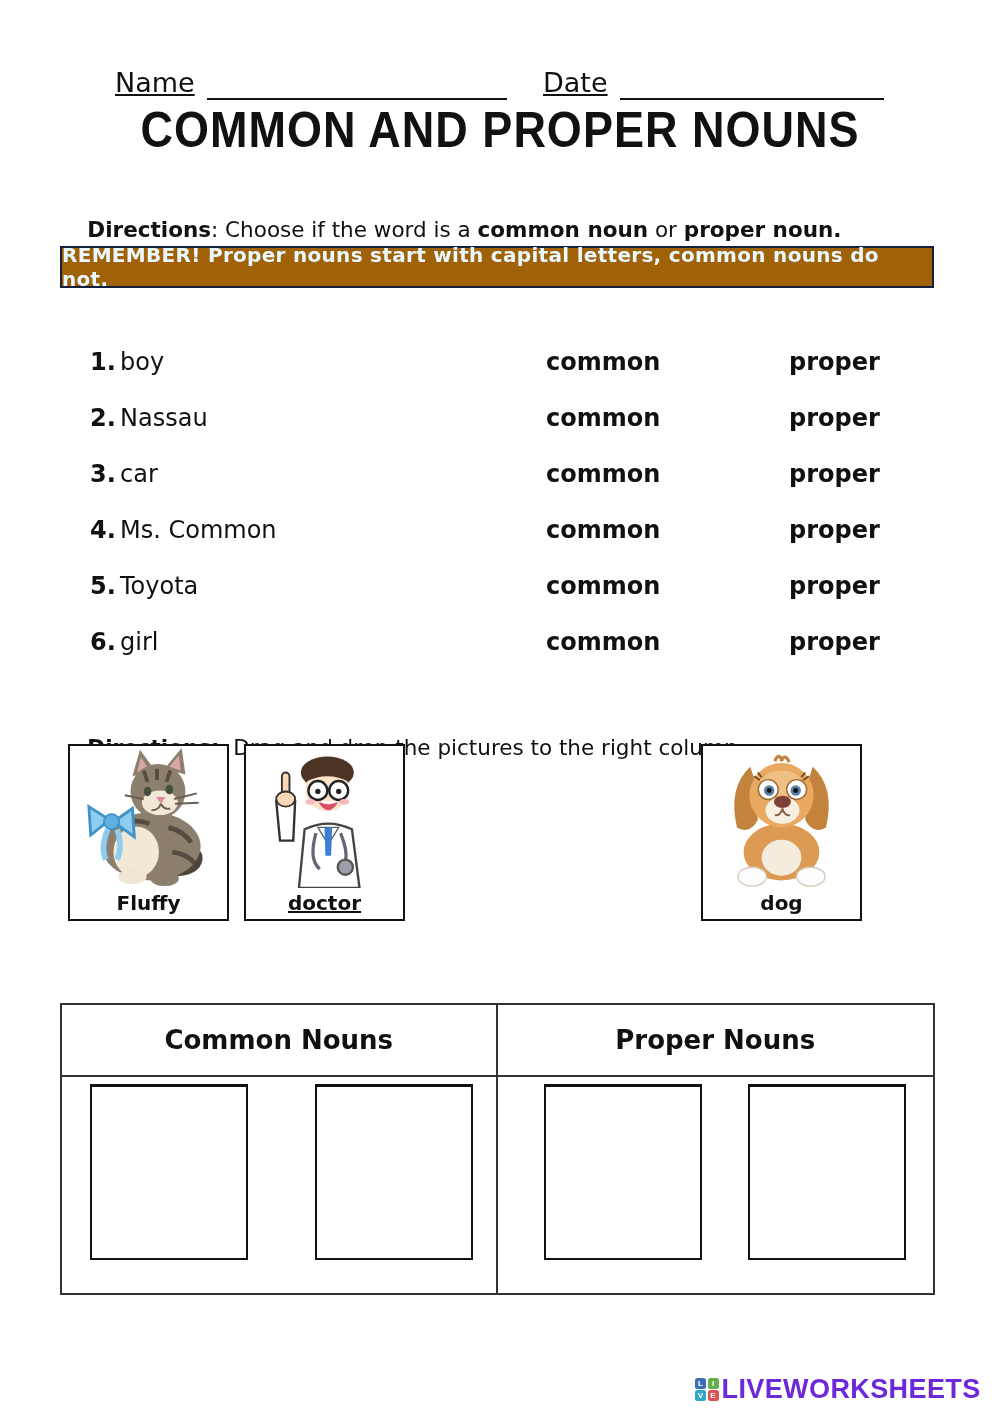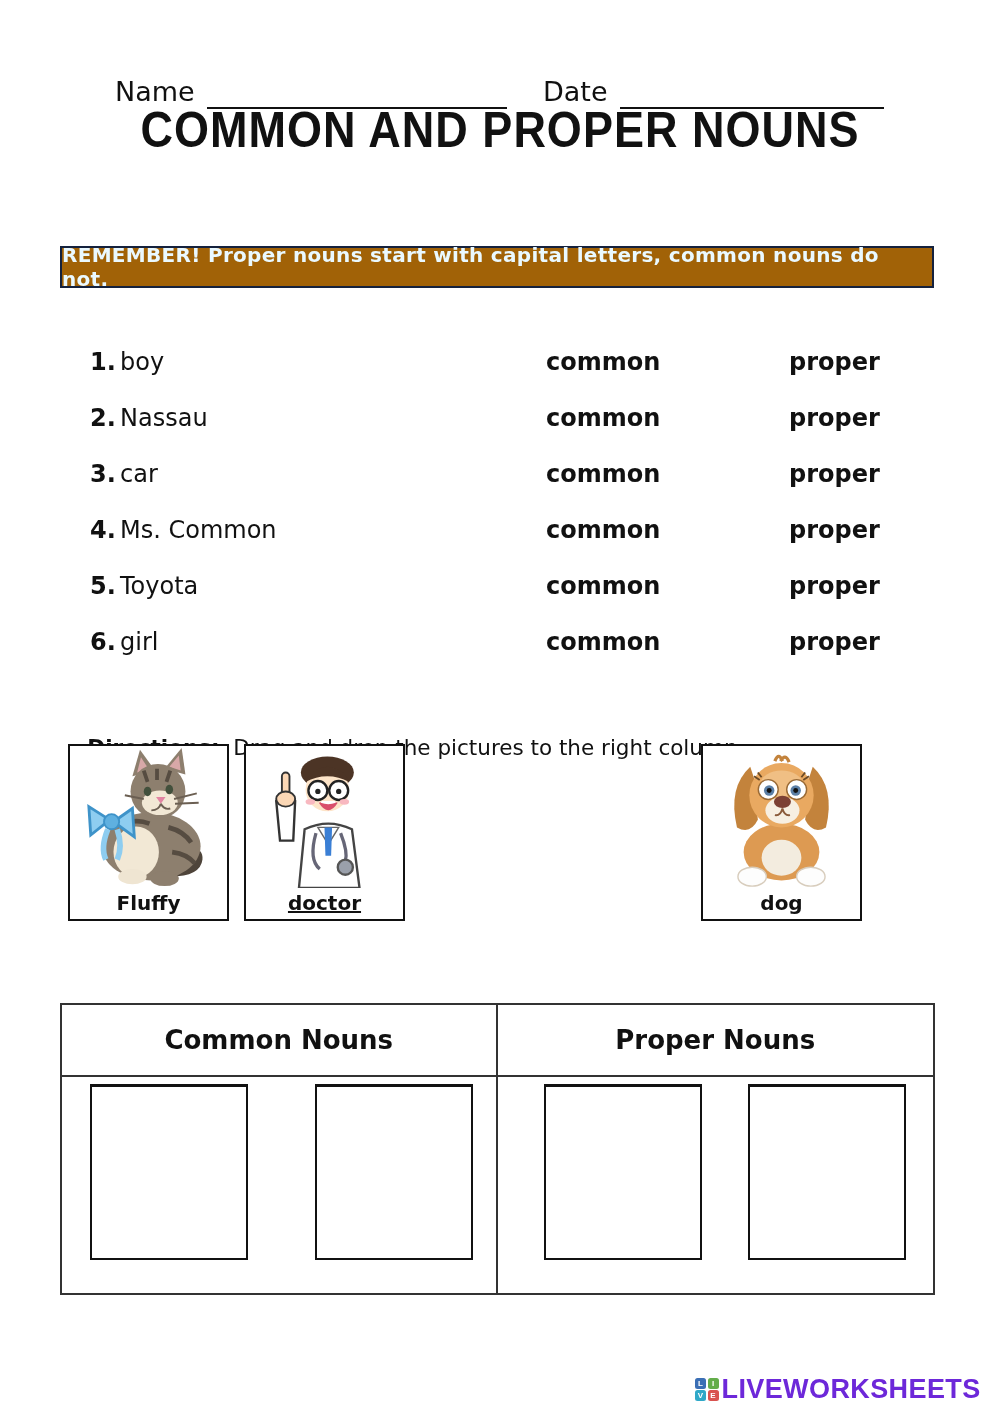--- a/index.html
+++ b/index.html
@@ -4,21 +4,21 @@
 <style>
   * { margin:0; padding:0; box-sizing:border-box; }
   html,body { background:#ffffff; }
   .page {
     position:relative; width:1000px; height:1413px; margin:0 auto;
     background:#ffffff; font-family:"DejaVu Sans","Liberation Sans",sans-serif; color:#111;
     overflow:hidden;
   }
   
   .name-row { position:absolute; left:115px; top:62px; width:775px; height:40px; font-size:27px; }
-  .field-group { position:absolute; top:13px; display:flex; align-items:flex-end; }
+  .field-group { position:absolute; top:4px; display:flex; align-items:flex-end;text-decoration:underline; }
   .fg-name { left:0; }
   .fg-date { left:428px; }
   .field-label { line-height:34px; }
   .blank-line { display:inline-block; border-bottom:2.5px solid #111; height:30px; margin-left:12px; }
   .blank-line.name { width:300px; }
   .blank-line.date { width:264px; }
   
   .title { position:absolute; left:0; top:104px; width:100%; text-align:center; }
   .title span{ display:inline-block; font-size:45px; font-weight:900; letter-spacing:1px;
     transform:scaleY(1.12); font-family:"Liberation Sans","DejaVu Sans",sans-serif; }
@@ -86,20 +86,23 @@
     <div class="field-group fg-date">
       <span class="field-label">Date</span>
       <span class="blank-line date"></span>
     </div>
   </div>
 
   <div class="title">
     <span>COMMON AND PROPER NOUNS</span>
   </div>
 
+  <div class="directions d1">
+    <span class="bold">Directions</span><span>: Choose if the word is a </span><span class="bold">common noun</span><span> or </span><span class="bold">proper noun</span><span class="bold">.</span>
+  </div>
 
   <div class="banner" style="background-color: #a16207;">
     <span>REMEMBER! Proper nouns start with capital letters, common nouns do not.</span>
   </div>
 
   <div class="word-list">
     <div class="word-row">
       <span class="num">1.</span>
       <span class="word">boy</span>
       <span class="opt common">common</span>

